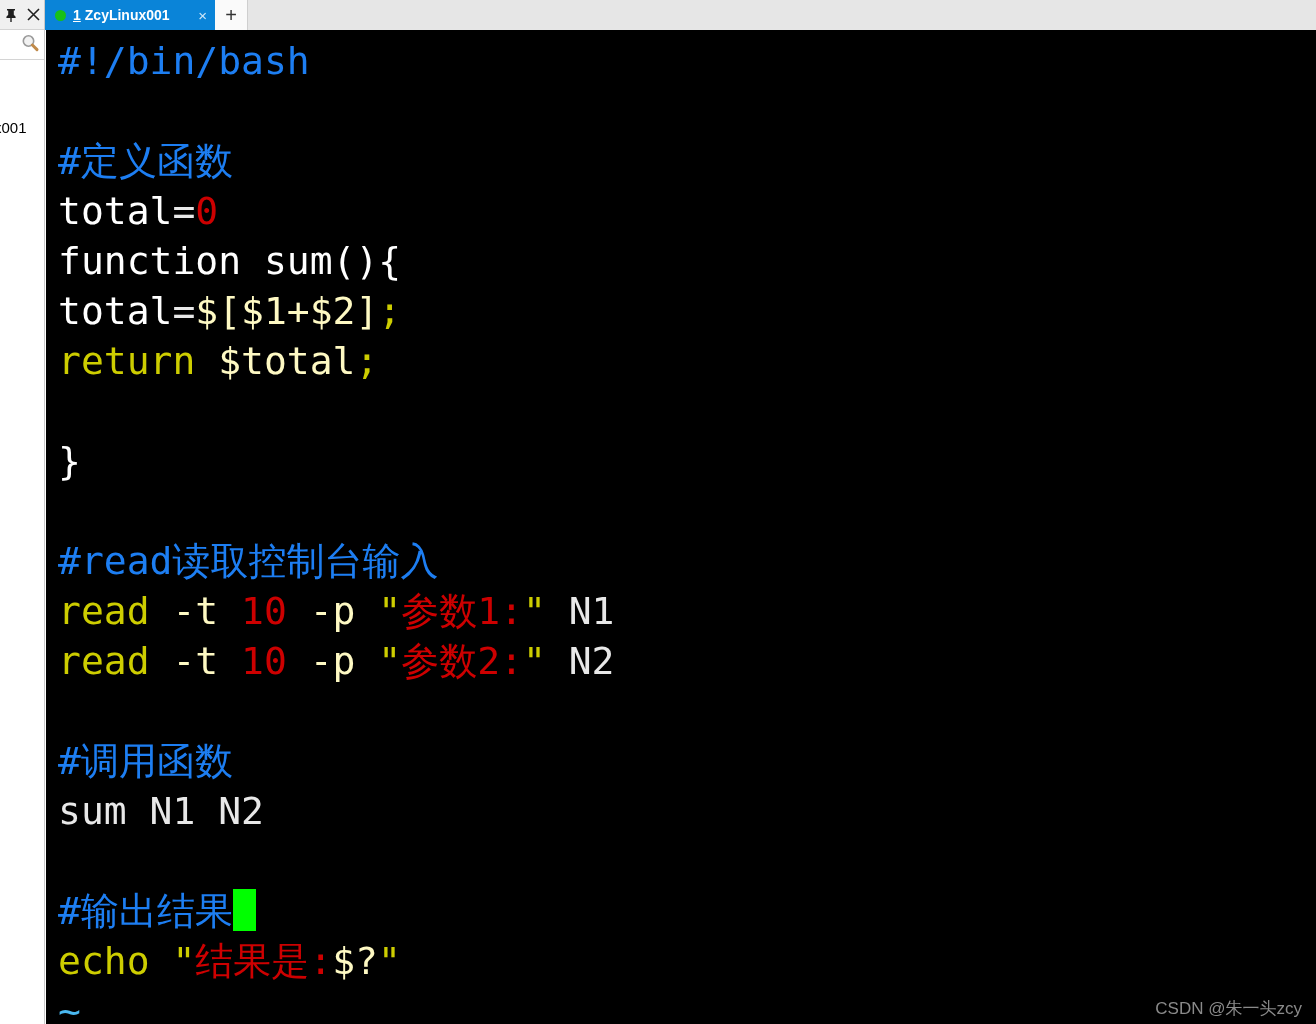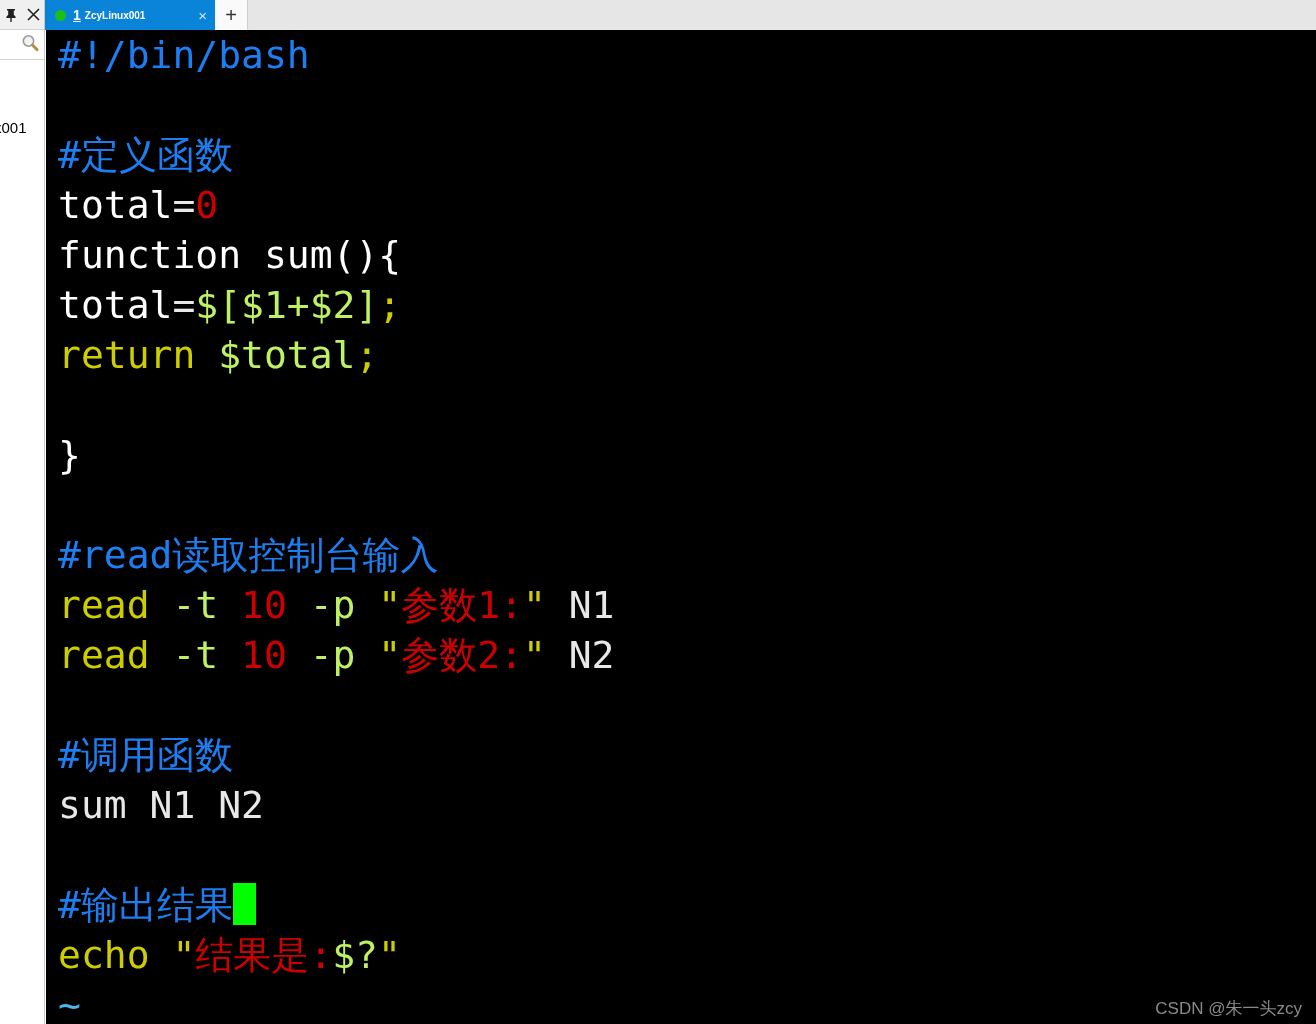--- a/index.html
+++ b/index.html
@@ -91,21 +91,21 @@
     flex: none;
   }
   .tab-num {
     font-weight: bold;
     font-size: 14px;
     text-decoration: underline;
     margin-right: 4px;
   }
   .tab-title {
     font-weight: bold;
-    font-size: 10px;
+    font-size: 14px;
     white-space: nowrap;
     flex: 1;
   }
   .tab-close {
     color: #cfe7f8;
     font-size: 15px;
     margin-left: 12px;
     margin-right: 2px;
     line-height: 1;
     cursor: pointer;
@@ -132,31 +132,31 @@
     left: 46px; top: 30px;
     width: 1270px;
     height: 994px;
     background: #000000;
     overflow: hidden;
     font-family: "DejaVu Sans Mono", "Liberation Mono", monospace;
     font-size: 38px;
     line-height: 50px;
     white-space: pre;
     padding-left: 12px;
-    padding-top: 0;
+    padding-top: 6px;
     box-sizing: border-box;
   }
   #terminal .line { height: 50px; }
 
   
   .c-comment { color: #1d7ef2; }
   .c-cyan    { color: #ffffff; }
   .c-white   { color: #e8e8e8; }
   .c-red     { color: #cd0000; }
-  .c-magenta { color: #bef264; }
+  .c-magenta { color: #fef9c3; }
   .c-yellow  { color: #cdcd00; }
   .c-tilde   { color: #4ab8f0; }
 
   .cursor-block {
     display: inline-block;
     width: 23px;
     height: 42px;
     background: #00ff00;
     vertical-align: -7px;
   }

